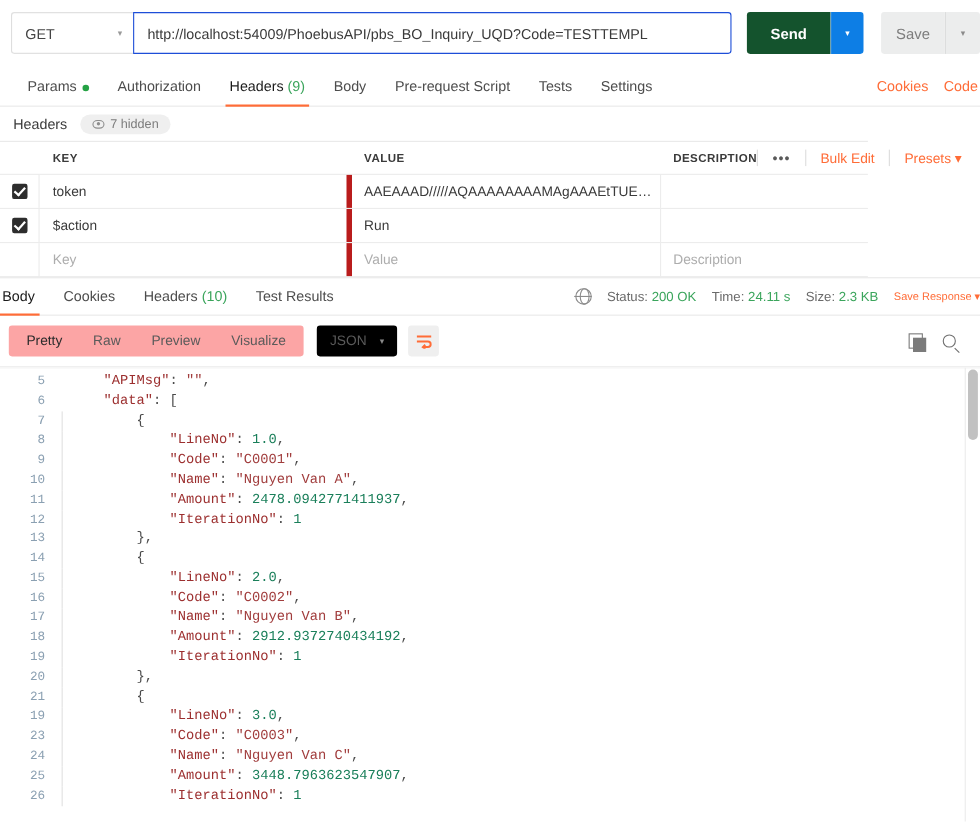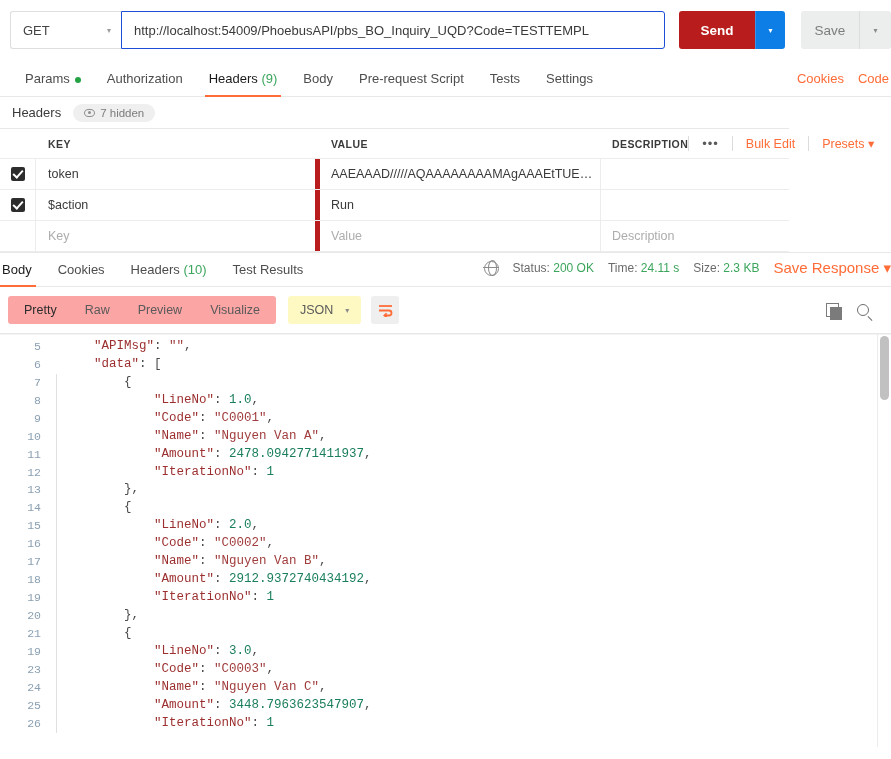--- a/index.html
+++ b/index.html
@@ -42,21 +42,21 @@
     background: #fff;
     padding: 0 12px;
     font-size: 13px;
     color: #3a3a3a;
     outline: none;
     font-family: "Liberation Sans", sans-serif;
     min-width: 0;
   }
   .send-group { display: flex; margin-left: 14px; }
   .send-btn {
-    background: #b91c1c;
+    background: #14532d;
     color: #fff;
     font-weight: bold;
     font-size: 13.5px;
     border: none;
     height: 38px;
     width: 76px;
     border-radius: 3px 0 0 3px;
     cursor: pointer;
     font-family: "Liberation Sans", sans-serif;
   }
@@ -274,21 +274,21 @@
     border-radius: 50%;
   }
   .globe::after {
     content: "";
     position: absolute;
     left: -1.3px; right: -1.3px; top: 50%;
     height: 0; margin-top: -0.6px;
     border-top: 1.3px solid #8b8b8b;
   }
   .meta-ok { color: #3ba55c; }
-  .save-resp { color: #ff6c37; font-size: 15px; cursor: pointer; }
+  .save-resp { color: #ff6c37; font-size: 10px; cursor: pointer; }
 
   
   .body-toolbar {
     display: flex;
     align-items: center;
     height: 46px;
     padding: 0 8px 0 8px;
     position: relative;
   }
   .seg {
@@ -303,21 +303,21 @@
     font-size: 12.5px;
     color: #5a5a5a;
     padding: 0 14px;
     line-height: 26px;
     cursor: pointer;
     border-radius: 3px;
   }
   .seg-item.active { color: #2b2b2b; }
   .fmt-select {
     display: flex; align-items: center; gap: 12px;
-    background: #fef9c3;
+    background: #000000;
     border-radius: 3px;
     height: 28px;
     padding: 0 12px;
     margin-left: 12px;
     font-size: 12.5px;
     color: #5a5a5a;
     cursor: pointer;
   }
   .fmt-select .caret { font-size: 8px; color: #8a8a8a; }
   .wrap-btn {

